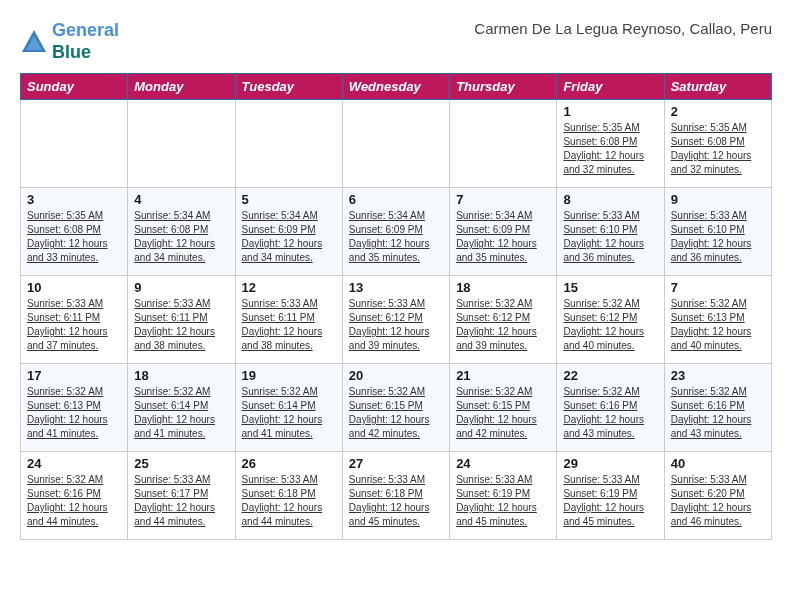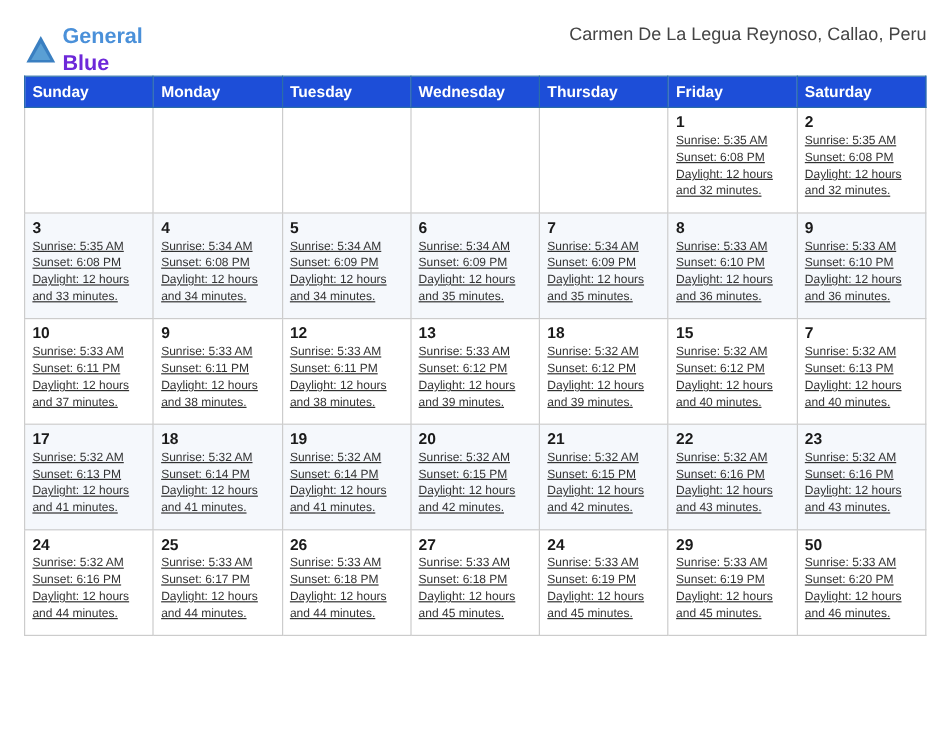--- a/index.html
+++ b/index.html
@@ -7,20 +7,21 @@
       font-family: Arial, sans-serif;
       background: #fff;
       width: 792px;
       min-height: 612px;
       padding: 20px;
     }
     .header-area {
       display: flex;
       justify-content: space-between;
       align-items: flex-start;
+      margin-bottom: 10px;
     }
     .logo {
       display: flex;
       align-items: center;
     }
     .logo-text {
       font-size: 18px;
       font-weight: bold;
       color: #1a1a1a;
       line-height: 1.2;
@@ -42,27 +43,28 @@
     .location-title {
       font-size: 15px;
       color: #444;
     }
     .calendar {
       width: 100%;
       border-collapse: collapse;
       border: 1px solid #ccc;
     }
     .calendar th {
-      background: #1d4ed8;
+      background: #be185d;
       color: #fff;
       text-align: left;
       padding: 5px 6px;
       font-size: 13px;
       font-weight: bold;
       border: 1px solid #2a6da8;
+      font-style: italic;
     }
     .calendar td {
       width: calc(100%/7);
       vertical-align: top;
       padding: 4px 6px;
       border: 1px solid #ccc;
       font-size: 10.5px;
       color: #333;
       background: #fff;
       min-height: 80px;
@@ -92,21 +94,21 @@
 <body>
 
 <div class="header-area">
   <div class="logo">
     <svg class="logo-icon" viewBox="0 0 28 28">
       <polygon points="14,2 26,24 2,24" fill="#3a7fc1"></polygon>
       <polygon points="14,8 22,22 6,22" fill="#5a9fd4"></polygon>
     </svg>
     <div class="logo-text">
       <div><span>General</span></div>
-      <div><span style="color:#6d28d9">Blue</span></div>
+      <div><span style="color:#0f766e">Blue</span></div>
     </div>
   </div>
   <div class="title-block">
     <div class="location-title">Carmen De La Legua Reynoso, Callao, Peru</div>
   </div>
 </div>
 
 <table class="calendar">
   <thead>
     <tr>
@@ -331,21 +333,21 @@
 and 45 minutes.</div>
         </td>
         <td>
           <span class="day-num">29</span>
           <div class="day-info">Sunrise: 5:33 AM
 Sunset: 6:19 PM
 Daylight: 12 hours
 and 45 minutes.</div>
         </td>
         <td>
-          <span class="day-num">50</span>
+          <span class="day-num">40</span>
           <div class="day-info">Sunrise: 5:33 AM
 Sunset: 6:20 PM
 Daylight: 12 hours
 and 46 minutes.</div>
         </td>
       </tr>
     </tbody>
 </table>
 
 </body></html>

